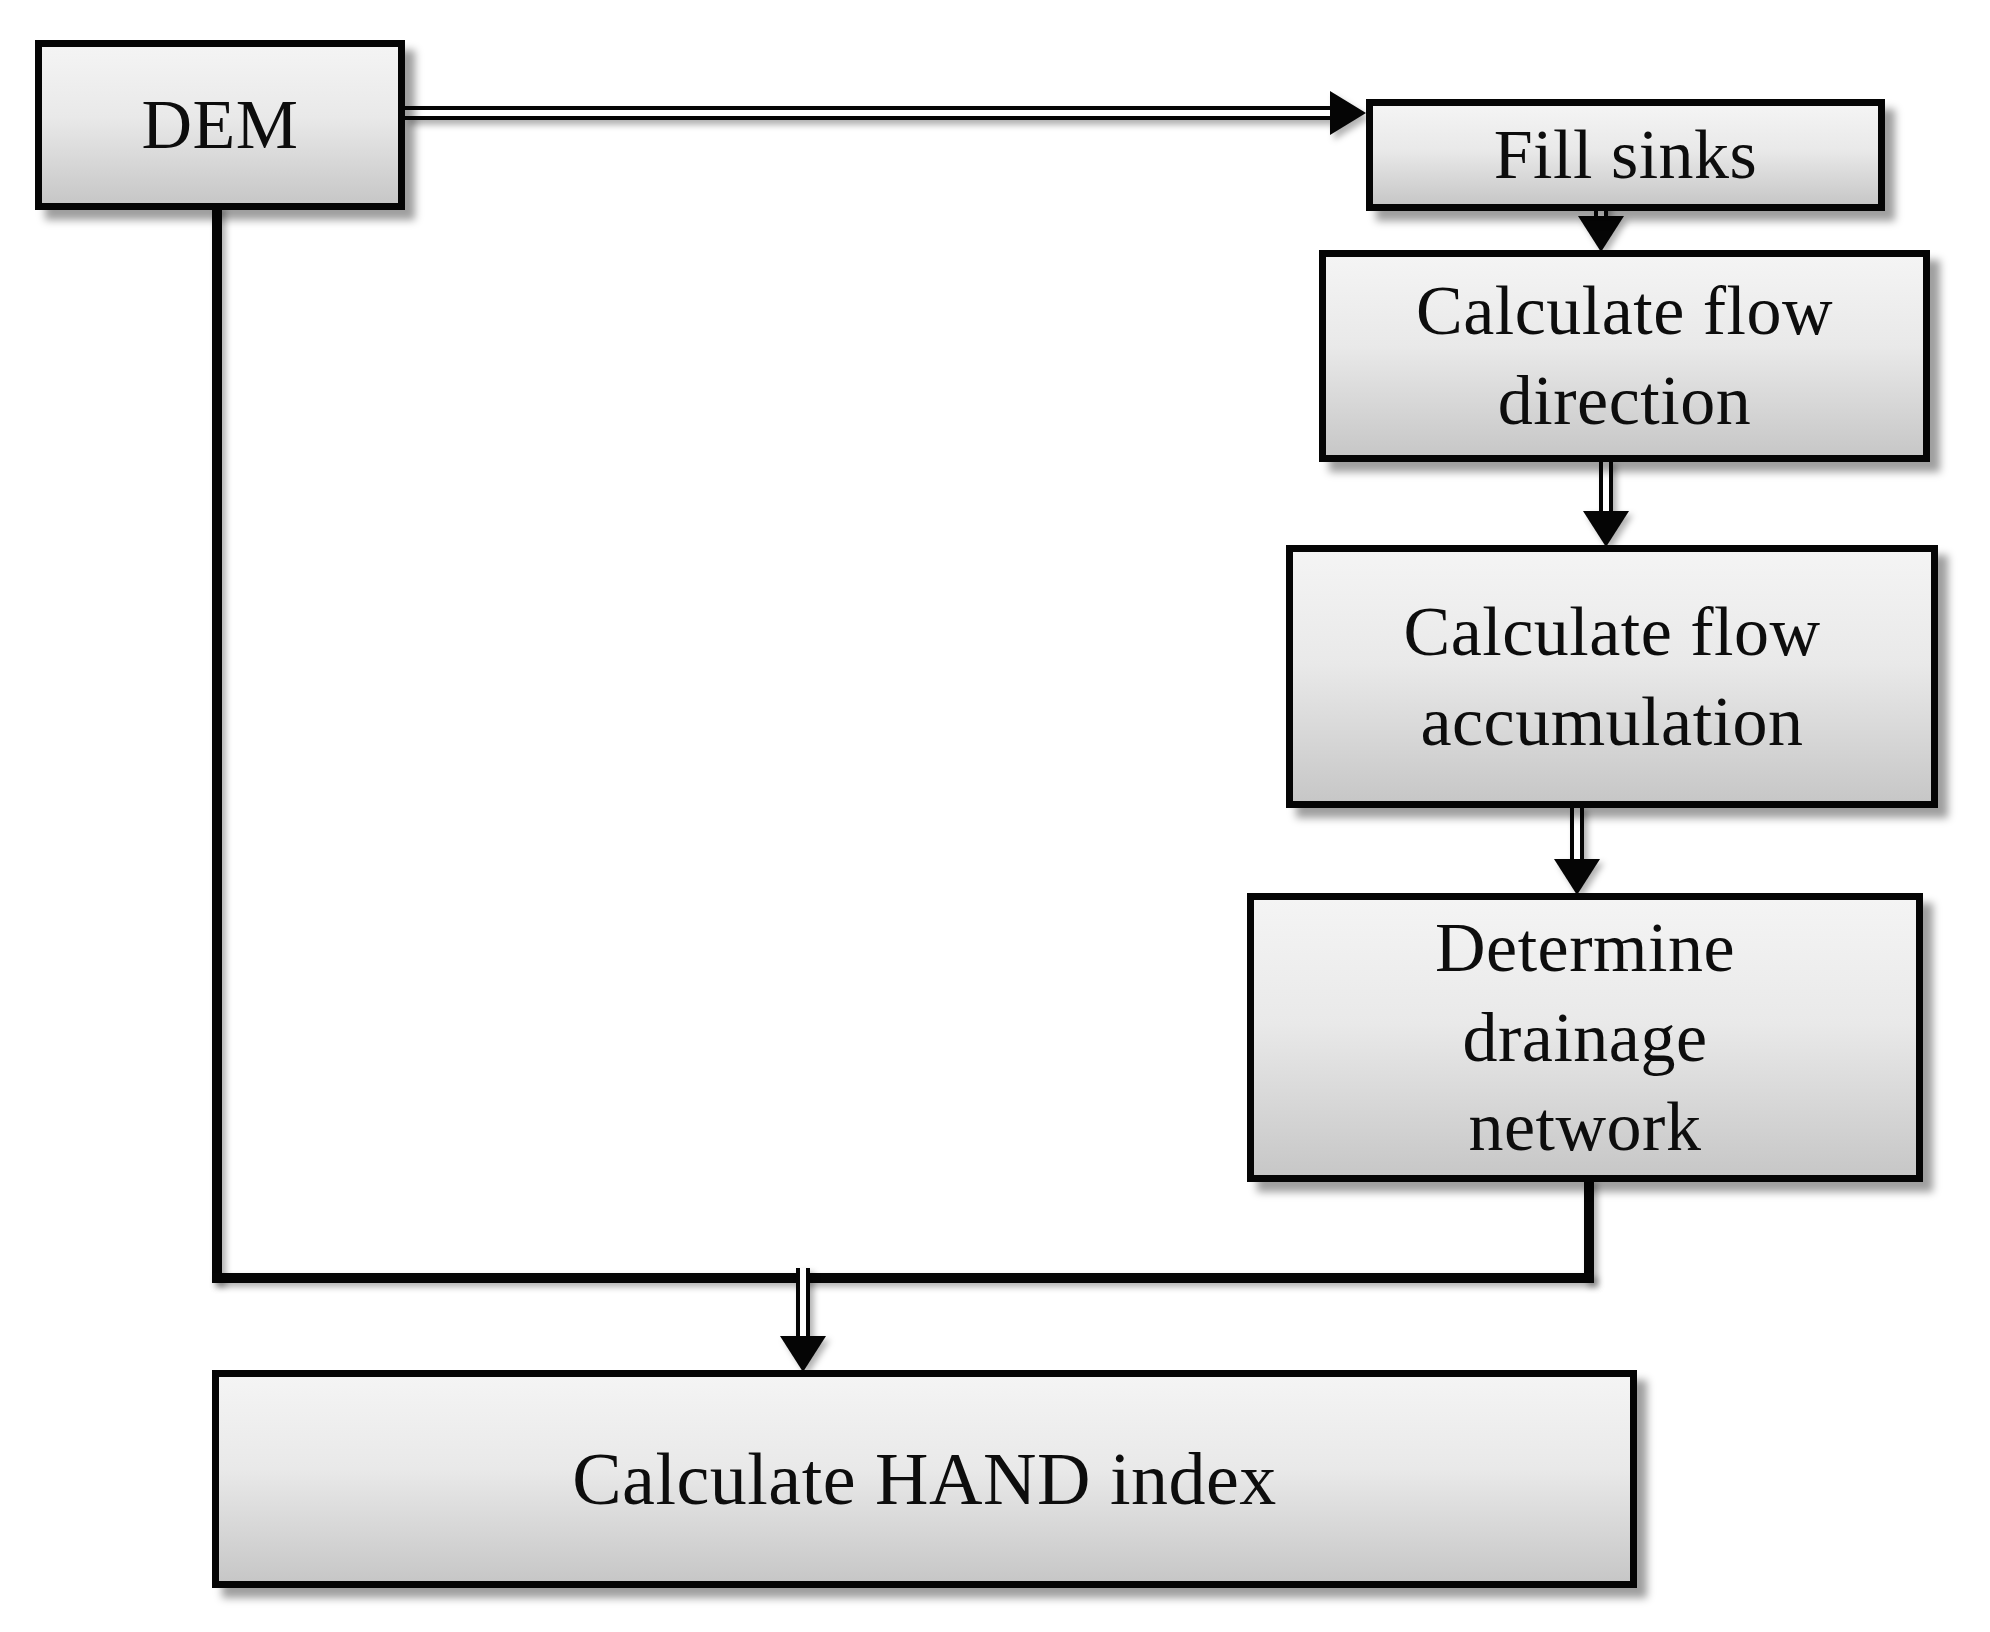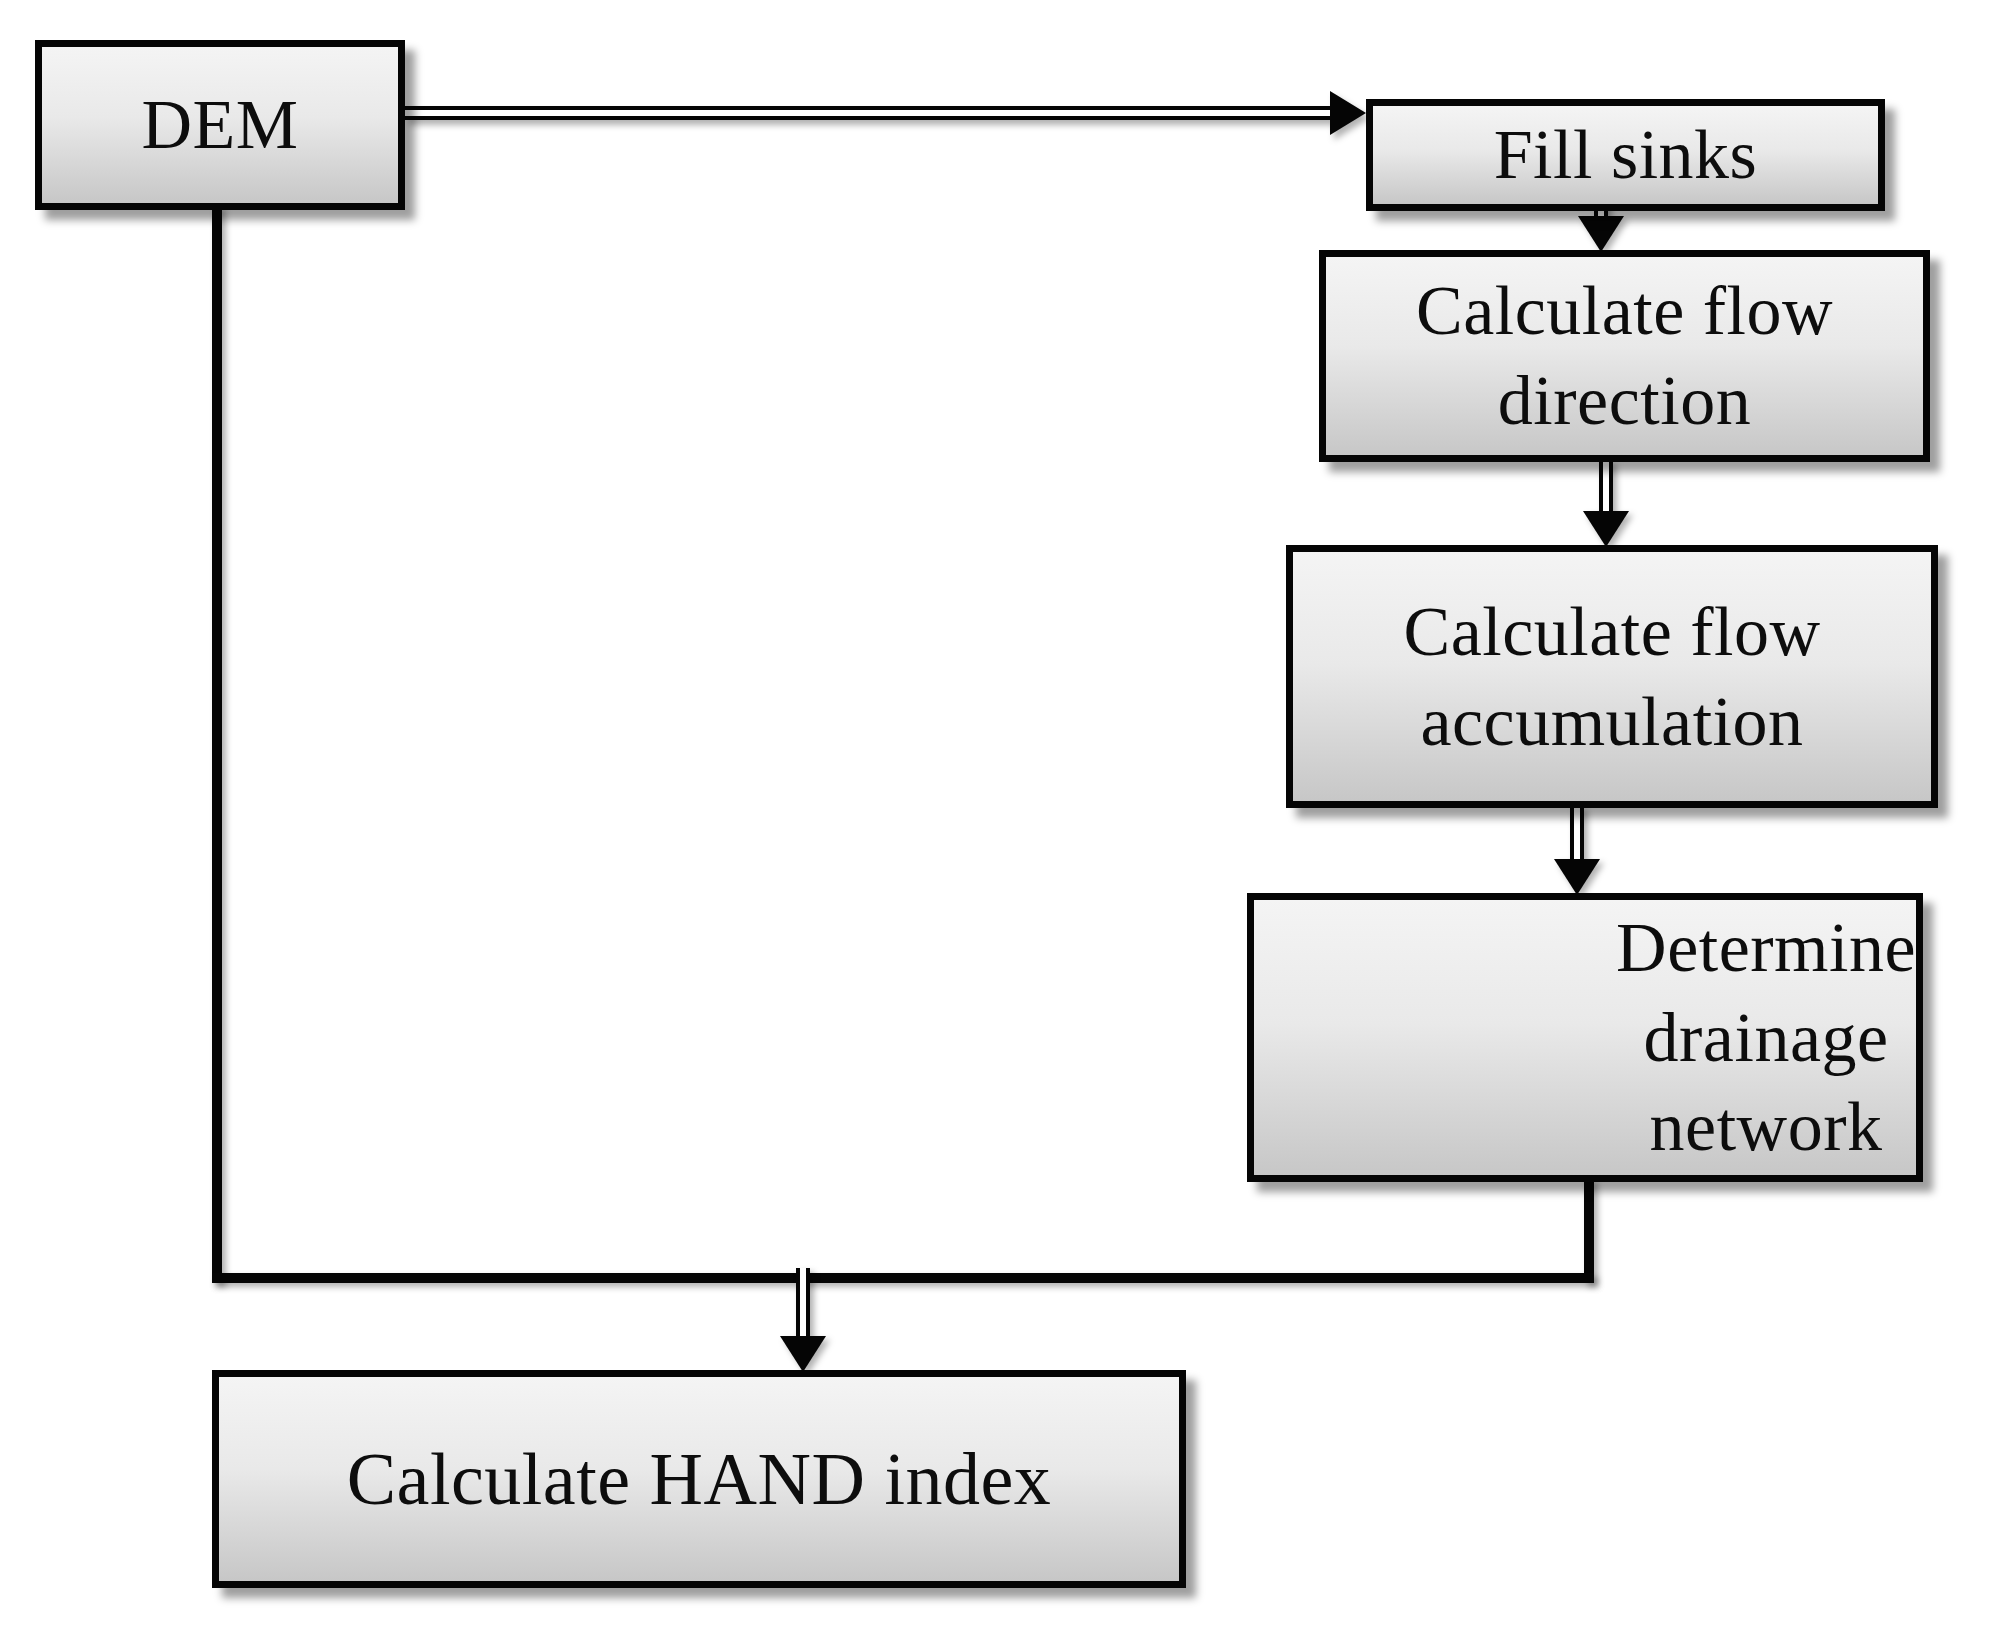--- a/index.html
+++ b/index.html
@@ -133,23 +133,23 @@
   <div class="node" style="left:1319px; top:250px; width:611px; height:212px;">
     <span class="node-label">Calculate flow
 direction</span>
   </div>
 
   <div class="node" style="left:1286px; top:545px; width:652px; height:263px;">
     <span class="node-label">Calculate flow
 accumulation</span>
   </div>
 
-  <div class="node" style="left:1247px; top:893px; width:676px; height:289px;justify-content:flex-end;">
+  <div class="node" style="left:1247px; top:893px; width:676px; height:289px;">
     <span class="node-label">Determine
 drainage
 network</span>
   </div>
 
-  <div class="node" style="left:212px; top:1370px; width:974px; height:218px;">
+  <div class="node" style="left:212px; top:1370px; width:1425px; height:218px;">
     <span class="node-label big">Calculate HAND index</span>
   </div>
 
 </div>
 
 </body></html>

